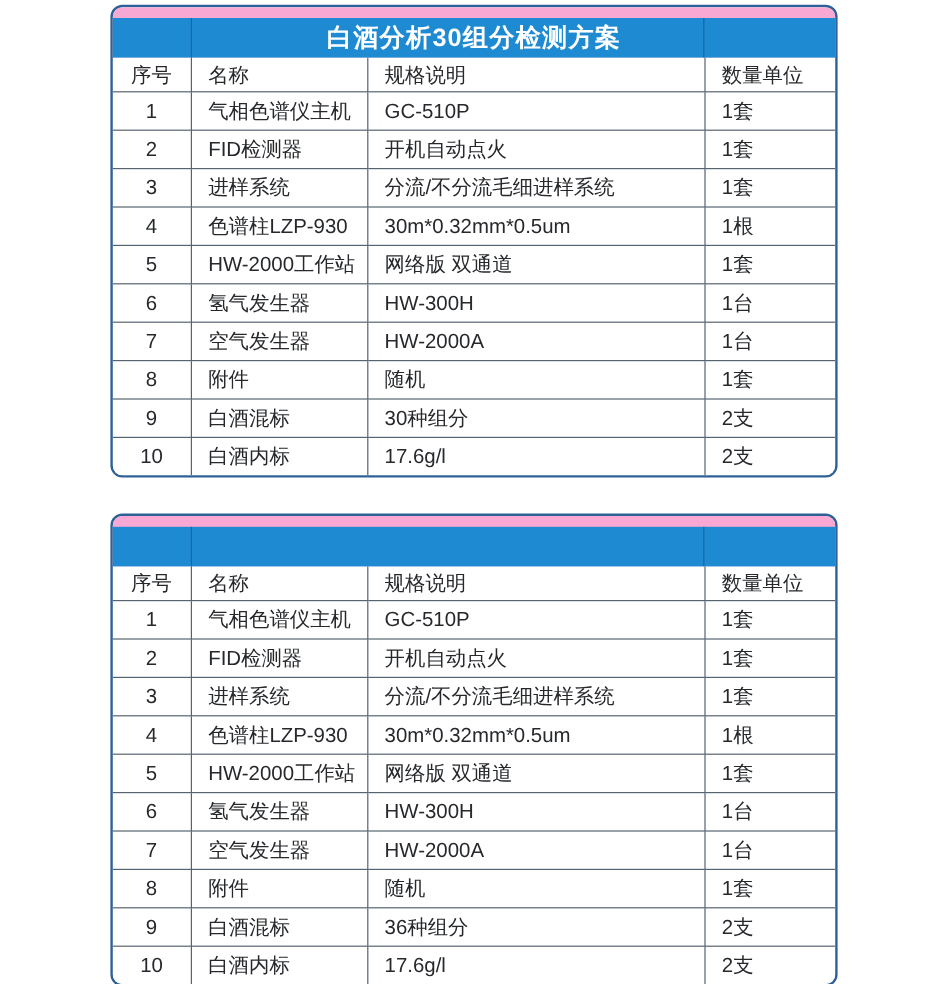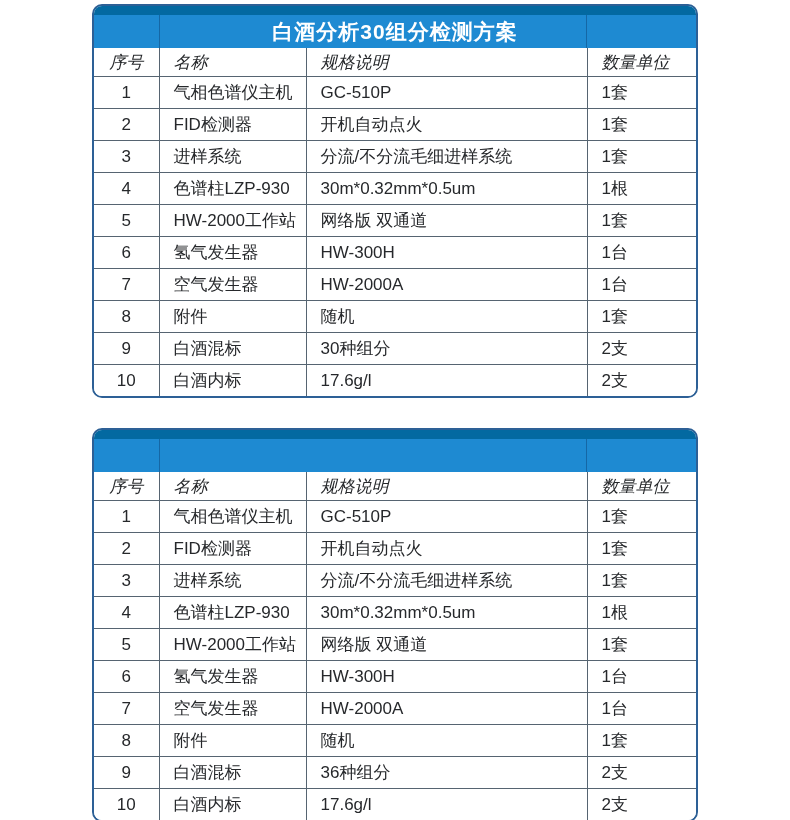--- a/index.html
+++ b/index.html
@@ -22,21 +22,21 @@
     margin-left: 92px;
     border: 2px solid #2d6096;
     border-radius: 10px;
     overflow: hidden;
     background: #ffffff;
   }
   .panel-1 { margin-top: 4px; }
   .panel-2 { margin-top: 30px; }
 
   .panel-header {
-    background: #0369a1;           
+    background: #f9a8d4;           
     padding-top: 9px;
   }
   .title-strip {
     position: relative;
     height: 33px;
     background: #1e8ad2;           
     display: flex;
     align-items: center;
     justify-content: center;
   }
@@ -79,21 +79,21 @@
     overflow: hidden;
   }
   table.spec th { height: 28px; }
   table.spec td { height: 31px; }
   table.spec th:first-child, table.spec td:first-child {
     border-left: 0;
     text-align: center;
     padding-left: 0;
   }
   table.spec th:last-child, table.spec td:last-child { border-right: 0; }
-  table.spec thead th { border-top: 0; font-style: italic; }
+  table.spec thead th { border-top: 0; }
   table.spec tbody tr:last-child td { border-bottom: 0; }
 </style>
 </head>
 <body>
 
 <div class="page">
 
   <section class="panel panel-1">
     <header class="panel-header">
       <div class="title-strip">

